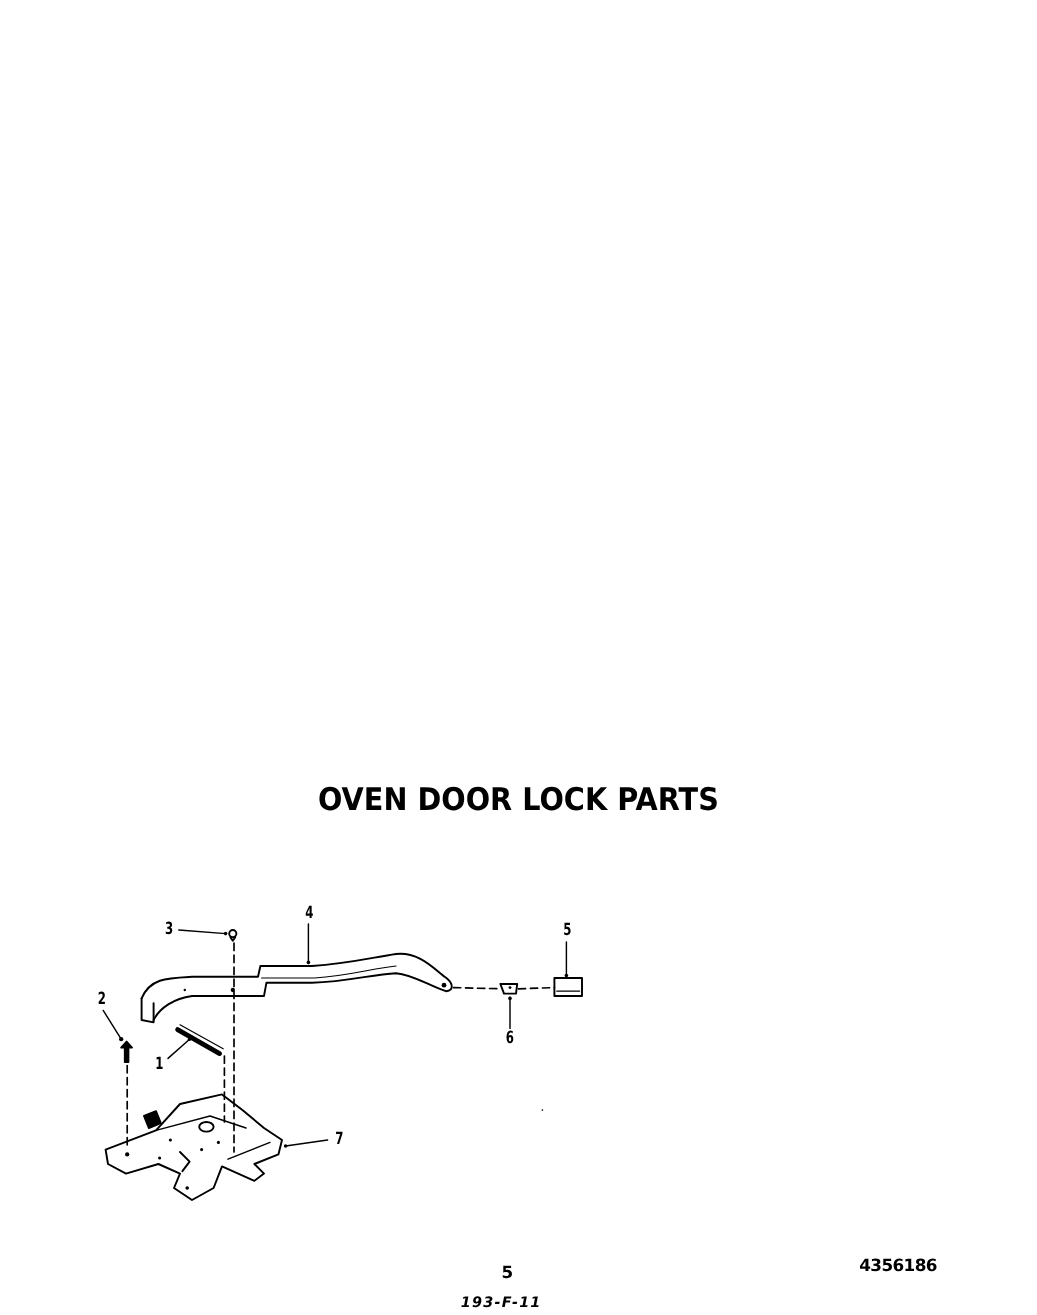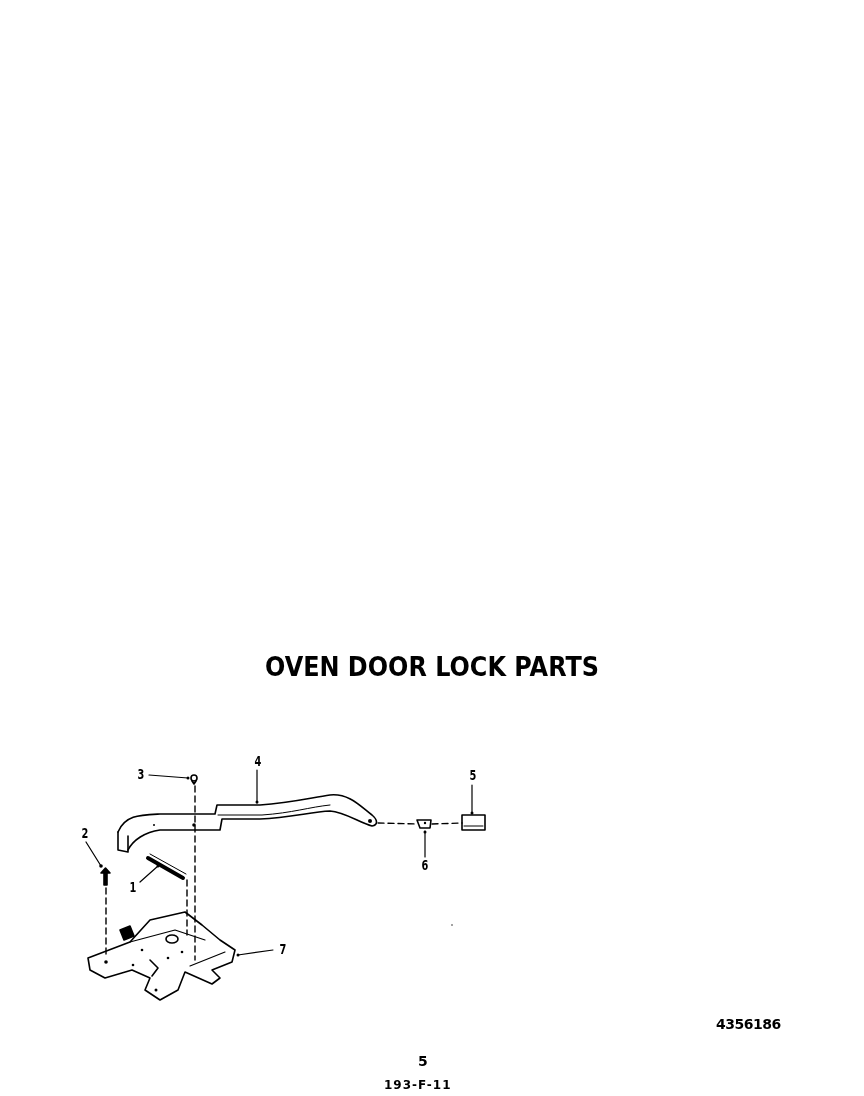--- a/index.html
+++ b/index.html
@@ -1,21 +1,21 @@
 <!DOCTYPE html>
 <html><head>
   <meta charset="utf-8">
   <style>
     html, body { margin: 0; padding: 0; background: #ffffff; }
     body { width: 864px; height: 1096px; position: relative; overflow: hidden; font-family: "DejaVu Sans", sans-serif; color: #000; }
     .title { position: absolute; left: 0; width: 864px; top: 652px; text-align: center; font-family: "DejaVu Sans", sans-serif; font-weight: bold; font-size: 26px; letter-spacing: 0px; transform: scaleX(0.92); }
     .callout { position: absolute; font-family: "DejaVu Sans", sans-serif; font-weight: bold; font-size: 14px; transform: scaleX(0.7); transform-origin: center; line-height: 1; }
     .page-num { position: absolute; left: 418px; top: 1053px; font-weight: bold; font-size: 14px; }
-    .doc-num { position: absolute; left: 716px; top: 1016px; font-weight: bold; font-size: 14px; letter-spacing: -0.5px; }
-    .hand-code { position: absolute; left: 384px; top: 1078px; font-family: "DejaVu Sans", sans-serif; font-weight: bold; font-size: 12px; letter-spacing: 1px; }
+    .doc-num { position: absolute; left: 716px; top: 1047px; font-weight: bold; font-size: 14px; letter-spacing: -0.5px; }
+    .hand-code { position: absolute; left: 384px; top: 1078px; font-family: "DejaVu Sans", sans-serif; font-style: italic; font-weight: bold; font-size: 12px; letter-spacing: 1px; }
     svg.diagram { position: absolute; left: 0; top: 0; }
   </style>
 </head>
 <body>
 
 <div class="title">OVEN DOOR LOCK PARTS</div>
 
 <svg class="diagram" width="864" height="1096" viewBox="0 0 864 1096">
   <g fill="none" stroke="#000" stroke-width="1.6" stroke-linecap="round" stroke-linejoin="round">
 

